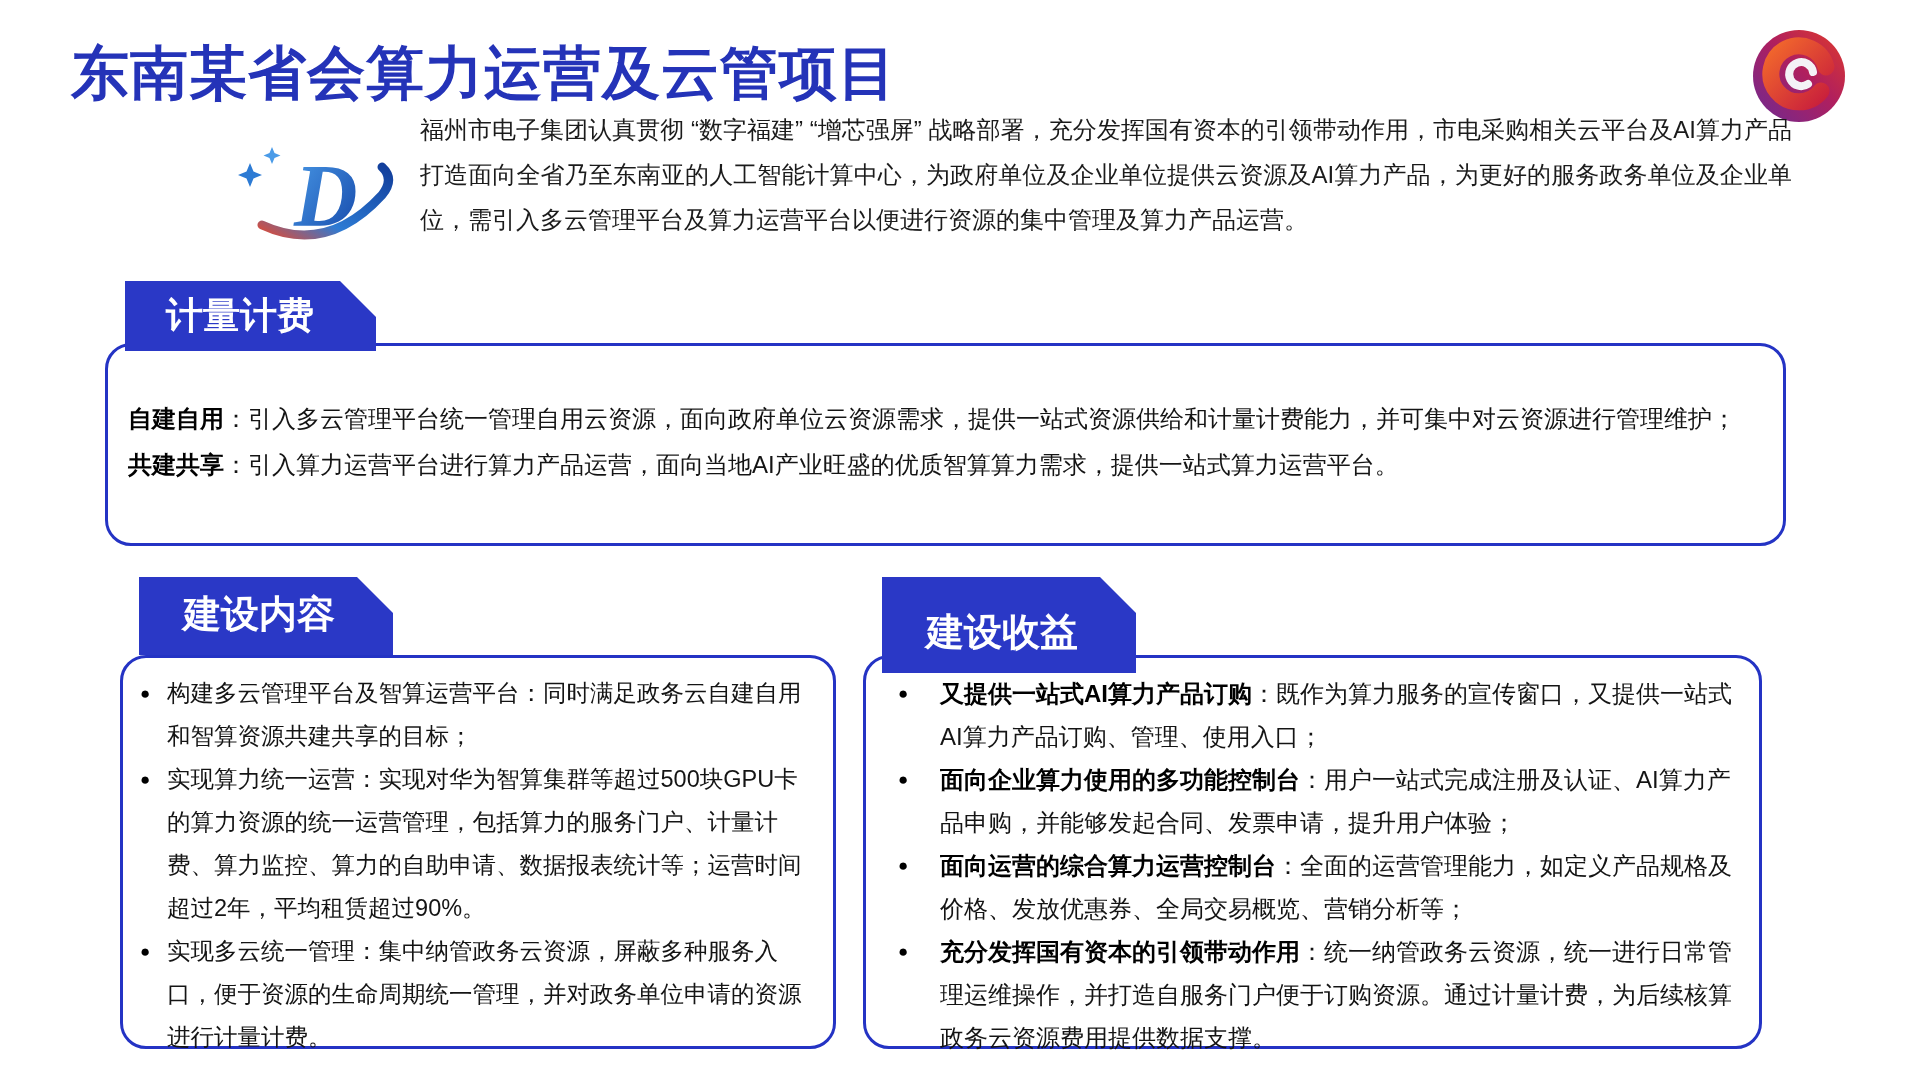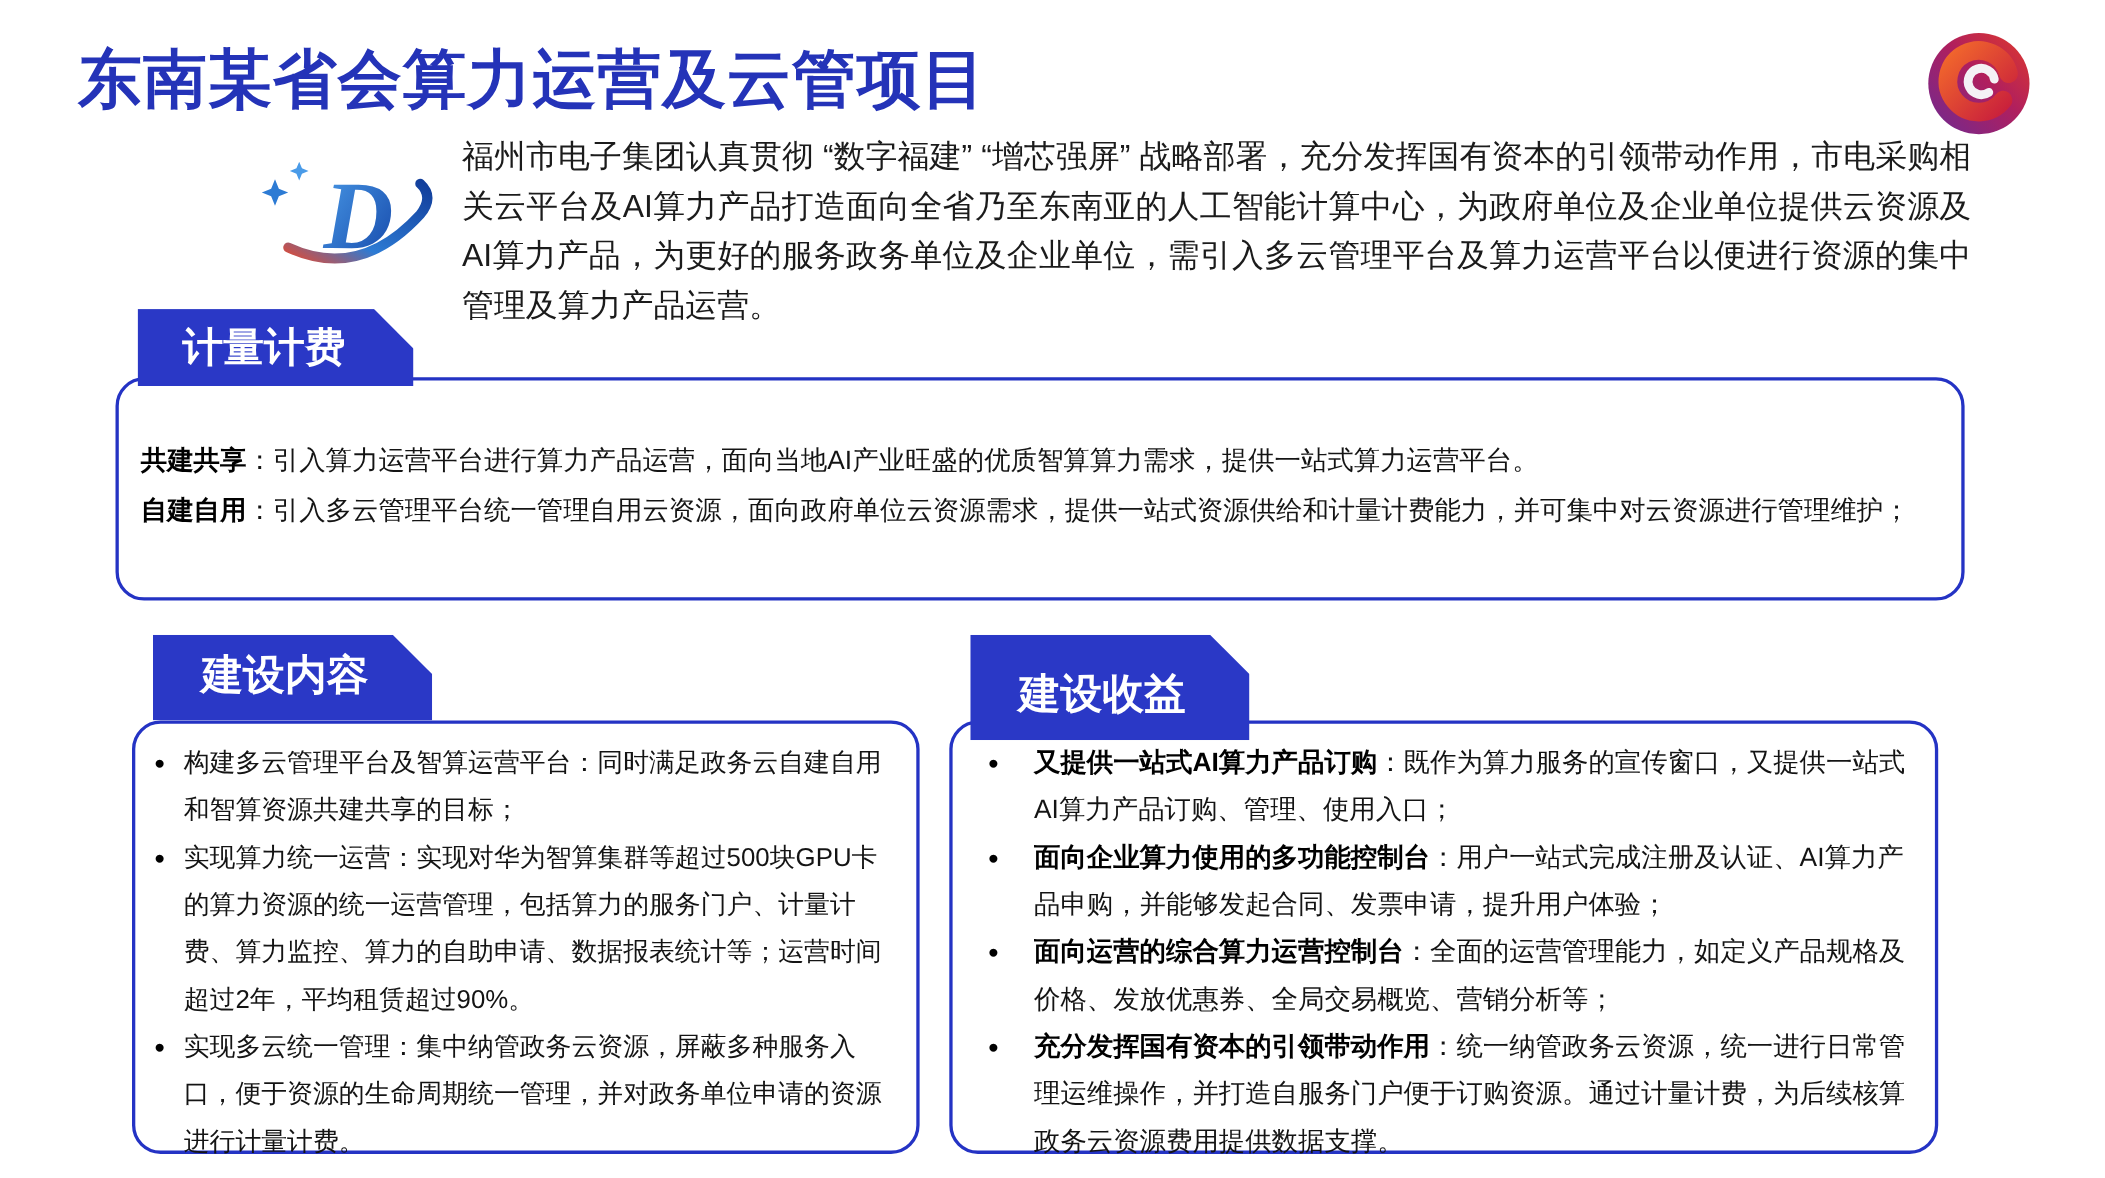--- a/index.html
+++ b/index.html
@@ -15,22 +15,22 @@
     font-family:"Liberation Sans", sans-serif;color:var(--text);
   }
   .page-title{
     position:absolute;left:59px;top:26px;margin:12px;
     font-size:58px;line-height:70px;font-weight:bold;letter-spacing:1px;
     color:var(--blue-title);
   }
   .corner-logo{position:absolute;left:1750px;top:27px;width:98px;height:98px;}
   .intro-logo{position:absolute;left:232px;top:133px;width:180px;height:118px;}
   .intro-text{
-    position:absolute;left:420px;top:121px;width:1372px;margin:0;
-    font-size:29px;line-height:45px;text-align:justify;color:#1b1b1b;
+    position:absolute;left:420px;top:107px;width:1372px;margin:0;
+    font-size:24px;line-height:45px;text-align:justify;color:#1b1b1b;
   }
   .tab{
     position:absolute;background:var(--blue-tab);color:#ffffff;font-weight:bold;
     clip-path:polygon(0 0, calc(100% - 36px) 0, 100% 36px, 100% 100%, 0 100%);
     white-space:nowrap;z-index:2;
   }
   .tab-goal{left:125px;top:281px;font-size:37px;line-height:44px;padding:13px 62px 13px 41px;}
   .tab-content{left:128px;top:577px;font-size:38px;line-height:46px;padding:14px 58px 18px 44px;margin-left:11px;}
   .tab-benefit{left:882px;top:577px;font-size:38px;line-height:46px;padding:32px 58px 18px 44px;}
   .box{
@@ -97,22 +97,22 @@
       <path d="M40 14 l2.5 6 6 2.5 -6 2.5 -2.5 6 -2.5 -6 -6 -2.5 6 -2.5 z" fill="#4a9be8"></path>
     </svg>
   </div>
 
   <p class="intro-text">福州市电子集团认真贯彻 “数字福建” “增芯强屏” 战略部署，充分发挥国有资本的引领带动作用，市电采购相关云平台及AI算力产品打造面向全省乃至东南亚的人工智能计算中心，为政府单位及企业单位提供云资源及AI算力产品，为更好的服务政务单位及企业单位，需引入多云管理平台及算力运营平台以便进行资源的集中管理及算力产品运营。</p>
 
   <div class="tab tab-goal">
     <span>计量计费</span>
   </div>
   <div class="box goal-box">
+    <p class="goal-line"><b>自建自用</b><span>：引入多云管理平台统一管理自用云资源，面向政府单位云资源需求，提供一站式资源供给和计量计费能力，并可集中对云资源进行管理维护；</span></p>
     <p class="goal-line"><b>共建共享</b><span>：引入算力运营平台进行算力产品运营，面向当地AI产业旺盛的优质智算算力需求，提供一站式算力运营平台。</span></p>
-    <p class="goal-line"><b>自建自用</b><span>：引入多云管理平台统一管理自用云资源，面向政府单位云资源需求，提供一站式资源供给和计量计费能力，并可集中对云资源进行管理维护；</span></p>
   </div>
 
   <div class="tab tab-content">
     <span>建设内容</span>
   </div>
   <div class="box content-box">
     <ul class="bullet-list">
       <li class="bullet-item"><span class="dot">●</span><span>构建多云管理平台及智算运营平台：同时满足政务云自建自用和智算资源共建共享的目标；</span></li>
       <li class="bullet-item"><span class="dot">●</span><span>实现算力统一运营：实现对华为智算集群等超过500块GPU卡的算力资源的统一运营管理，包括算力的服务门户、计量计费、算力监控、算力的自助申请、数据报表统计等；运营时间超过2年，平均租赁超过90%。</span></li>
       <li class="bullet-item"><span class="dot">●</span><span>实现多云统一管理：集中纳管政务云资源，屏蔽多种服务入口，便于资源的生命周期统一管理，并对政务单位申请的资源进行计量计费。</span></li>

